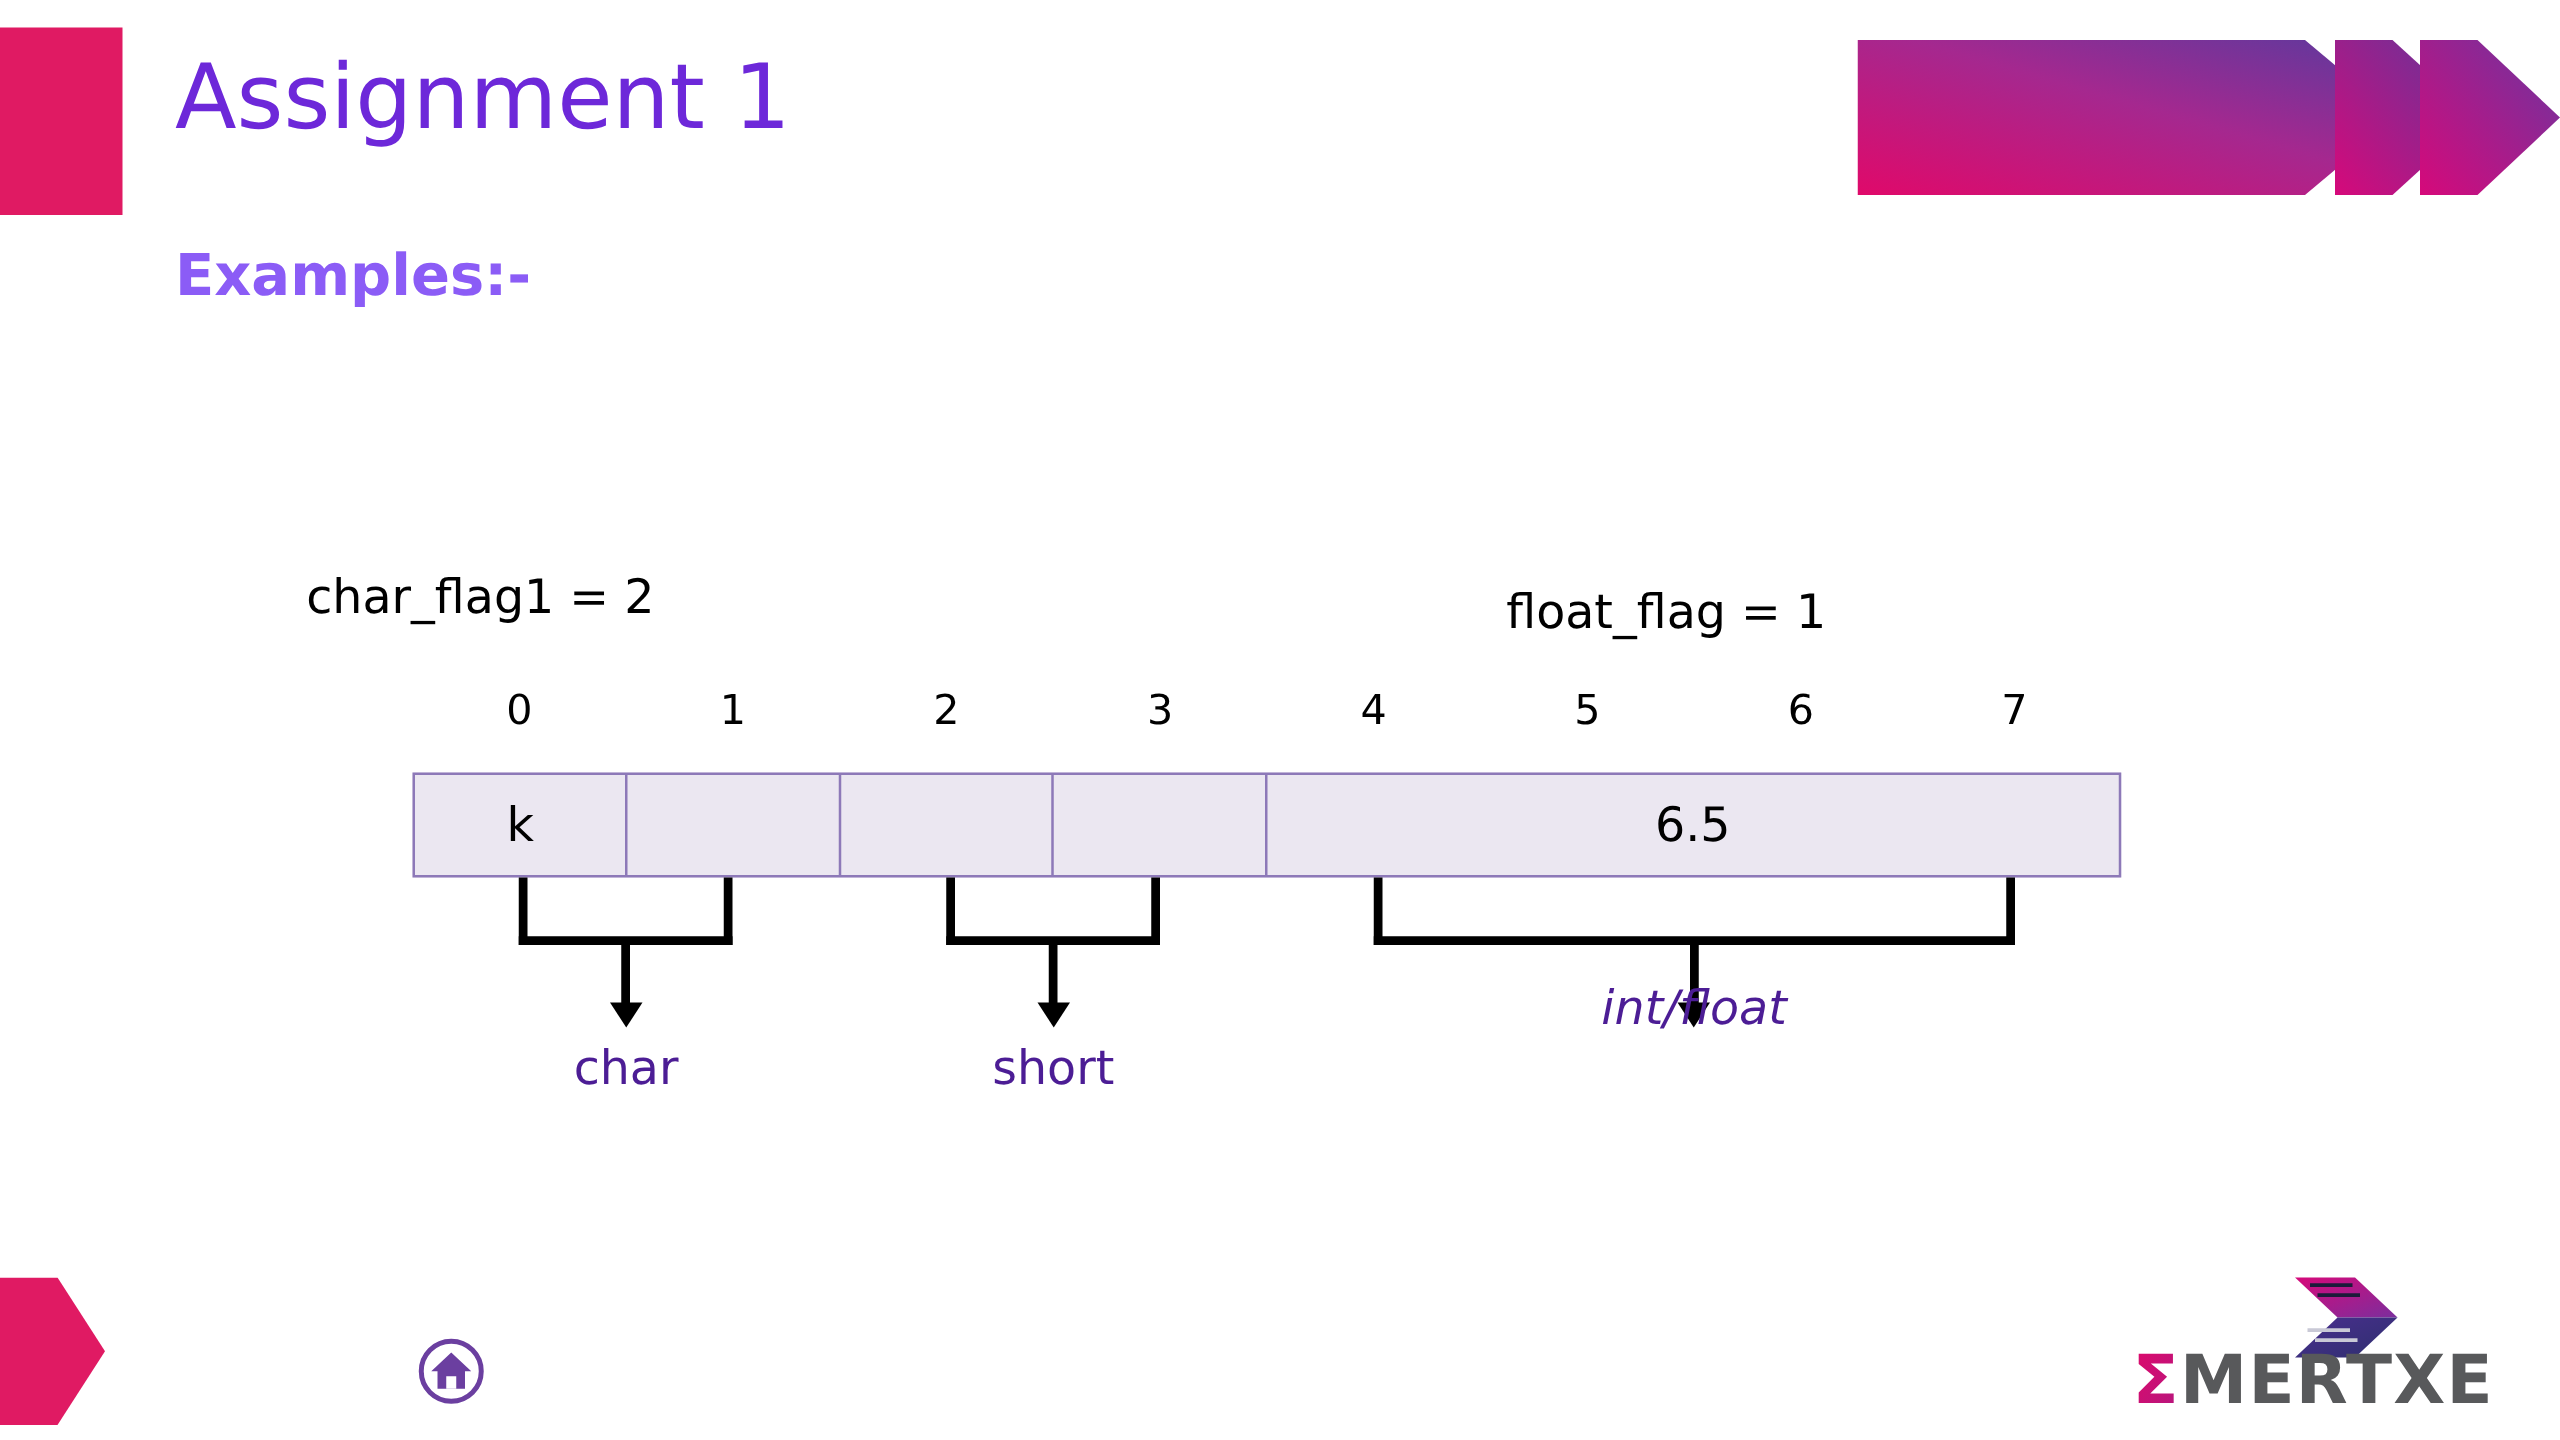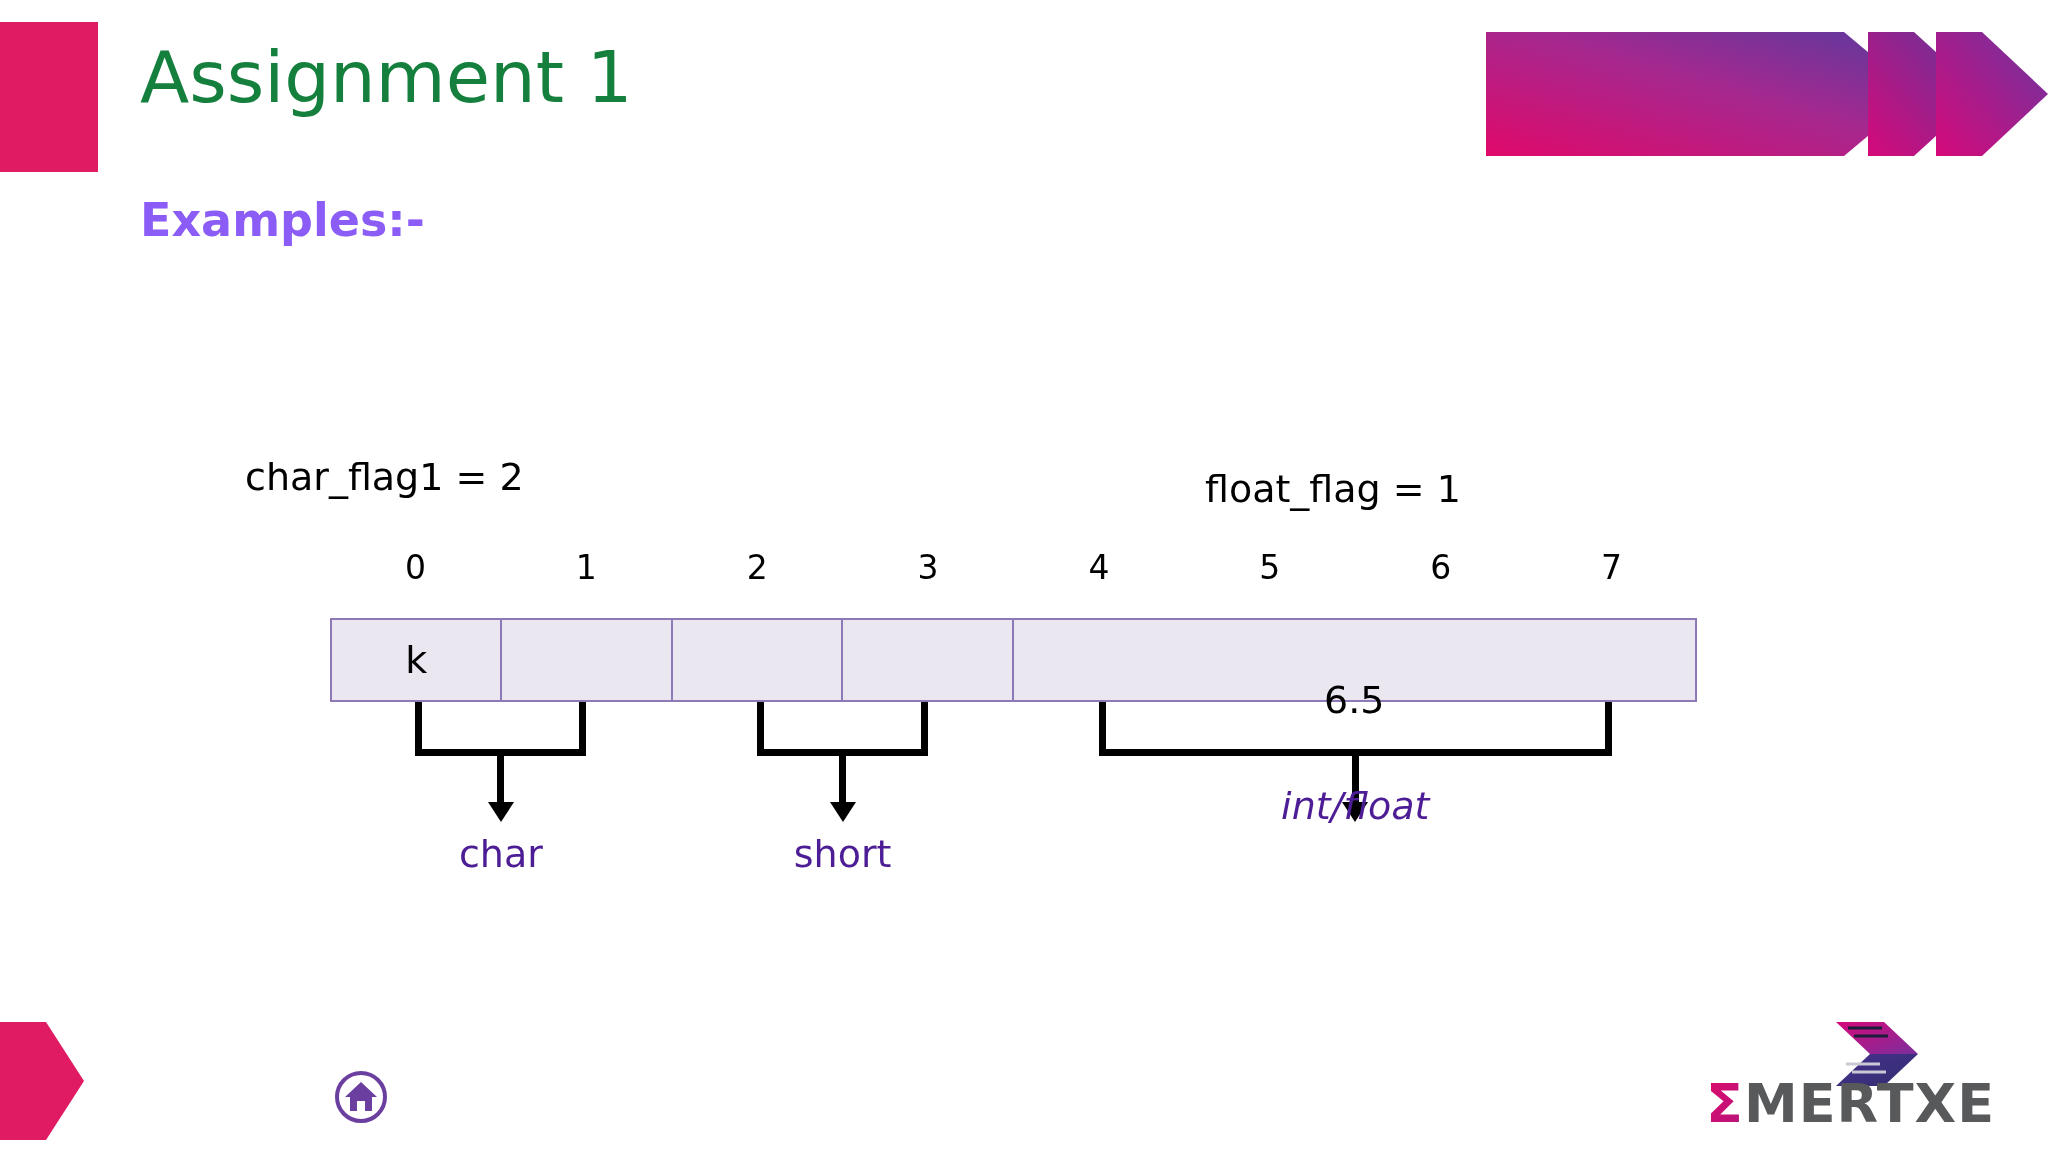--- a/index.html
+++ b/index.html
@@ -36,21 +36,21 @@
     left: 0; bottom: 12px;
     width: 84px; height: 118px;
   }
 
   
   .slide-title {
     position: absolute;
     left: 140px; top: 38px;
     font-size: 72px;
     font-weight: 400;
-    color: #15803d;
+    color: #6d28d9;
     letter-spacing: 0px;
     white-space: nowrap;
     line-height: 1.1;
   }
 
   .slide-subtitle {
     position: absolute;
     left: 140px; top: 195px;
     font-size: 46px;
     font-weight: 700;
@@ -98,21 +98,21 @@
   .mem-cell {
     border-right: 2px solid #8d79b8;
     box-sizing: border-box;
     display: flex;
     align-items: center;
     justify-content: center;
     font-size: 38px;
     color: #000000;
     height: 100%;
   }
-  .mem-cell:last-child { border-right: none; margin-top: 40px; }
+  .mem-cell:last-child { border-right: none; }
   .mem-cell.w1 { width: 170.9px; }
   .mem-cell.w4 { width: 683.5px; }
 
   
   .bracket {
     position: absolute;
     box-sizing: border-box;
     border-left: 7px solid #000;
     border-right: 7px solid #000;
     border-bottom: 7px solid #000;

